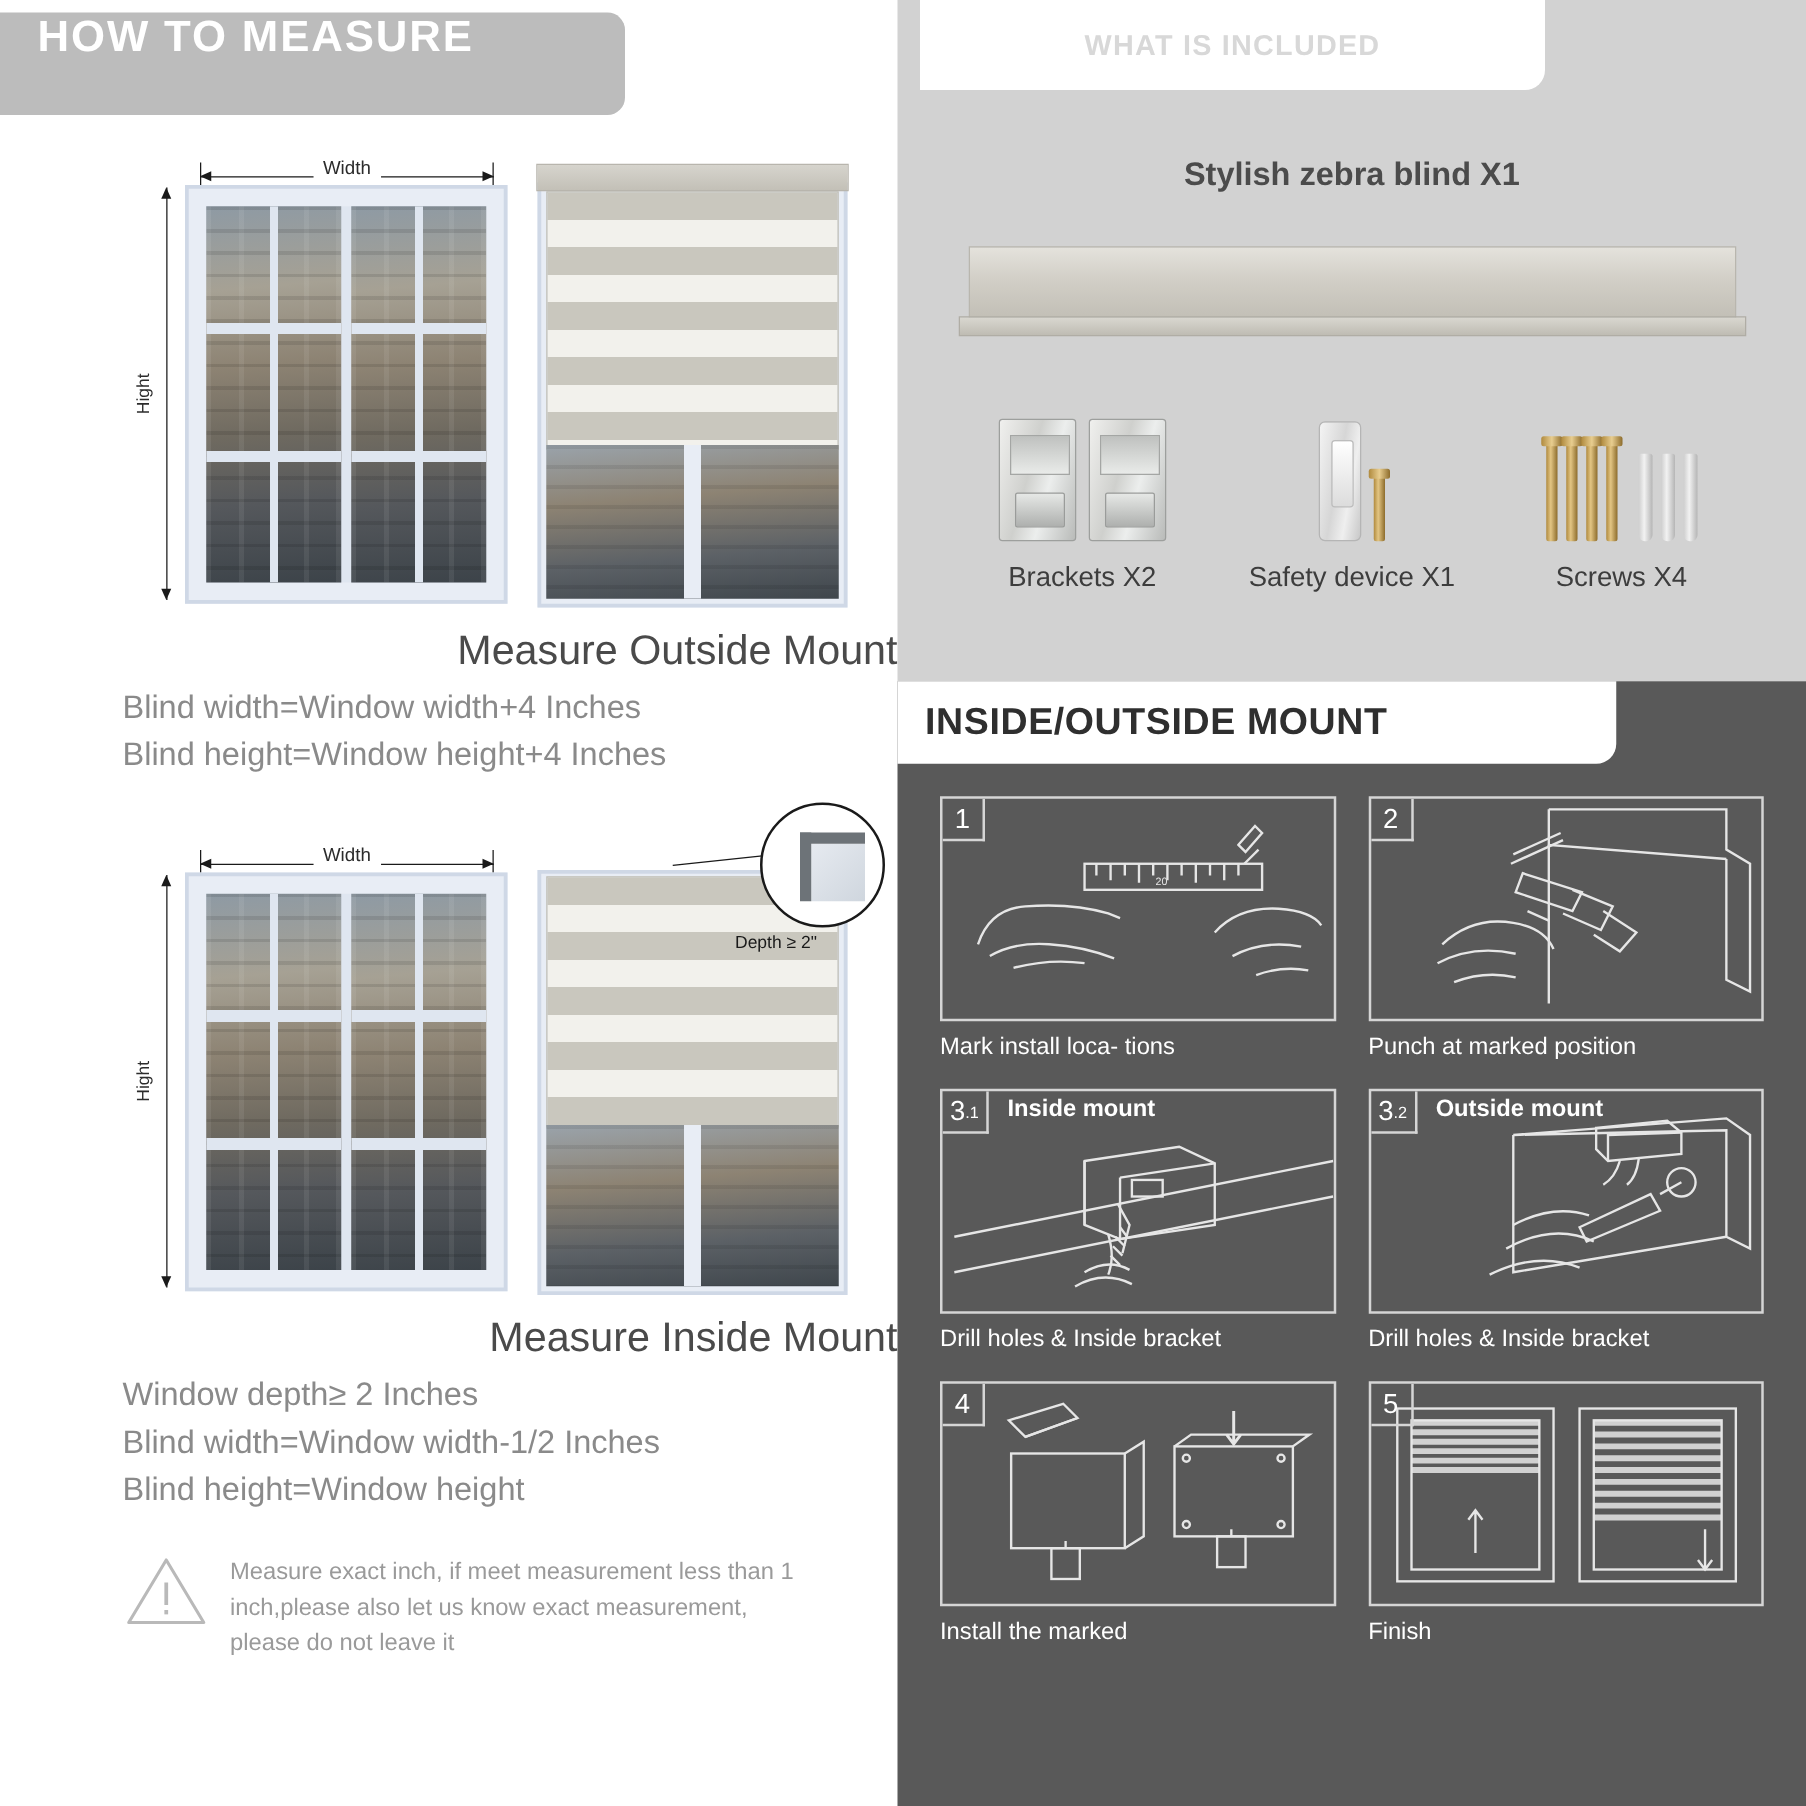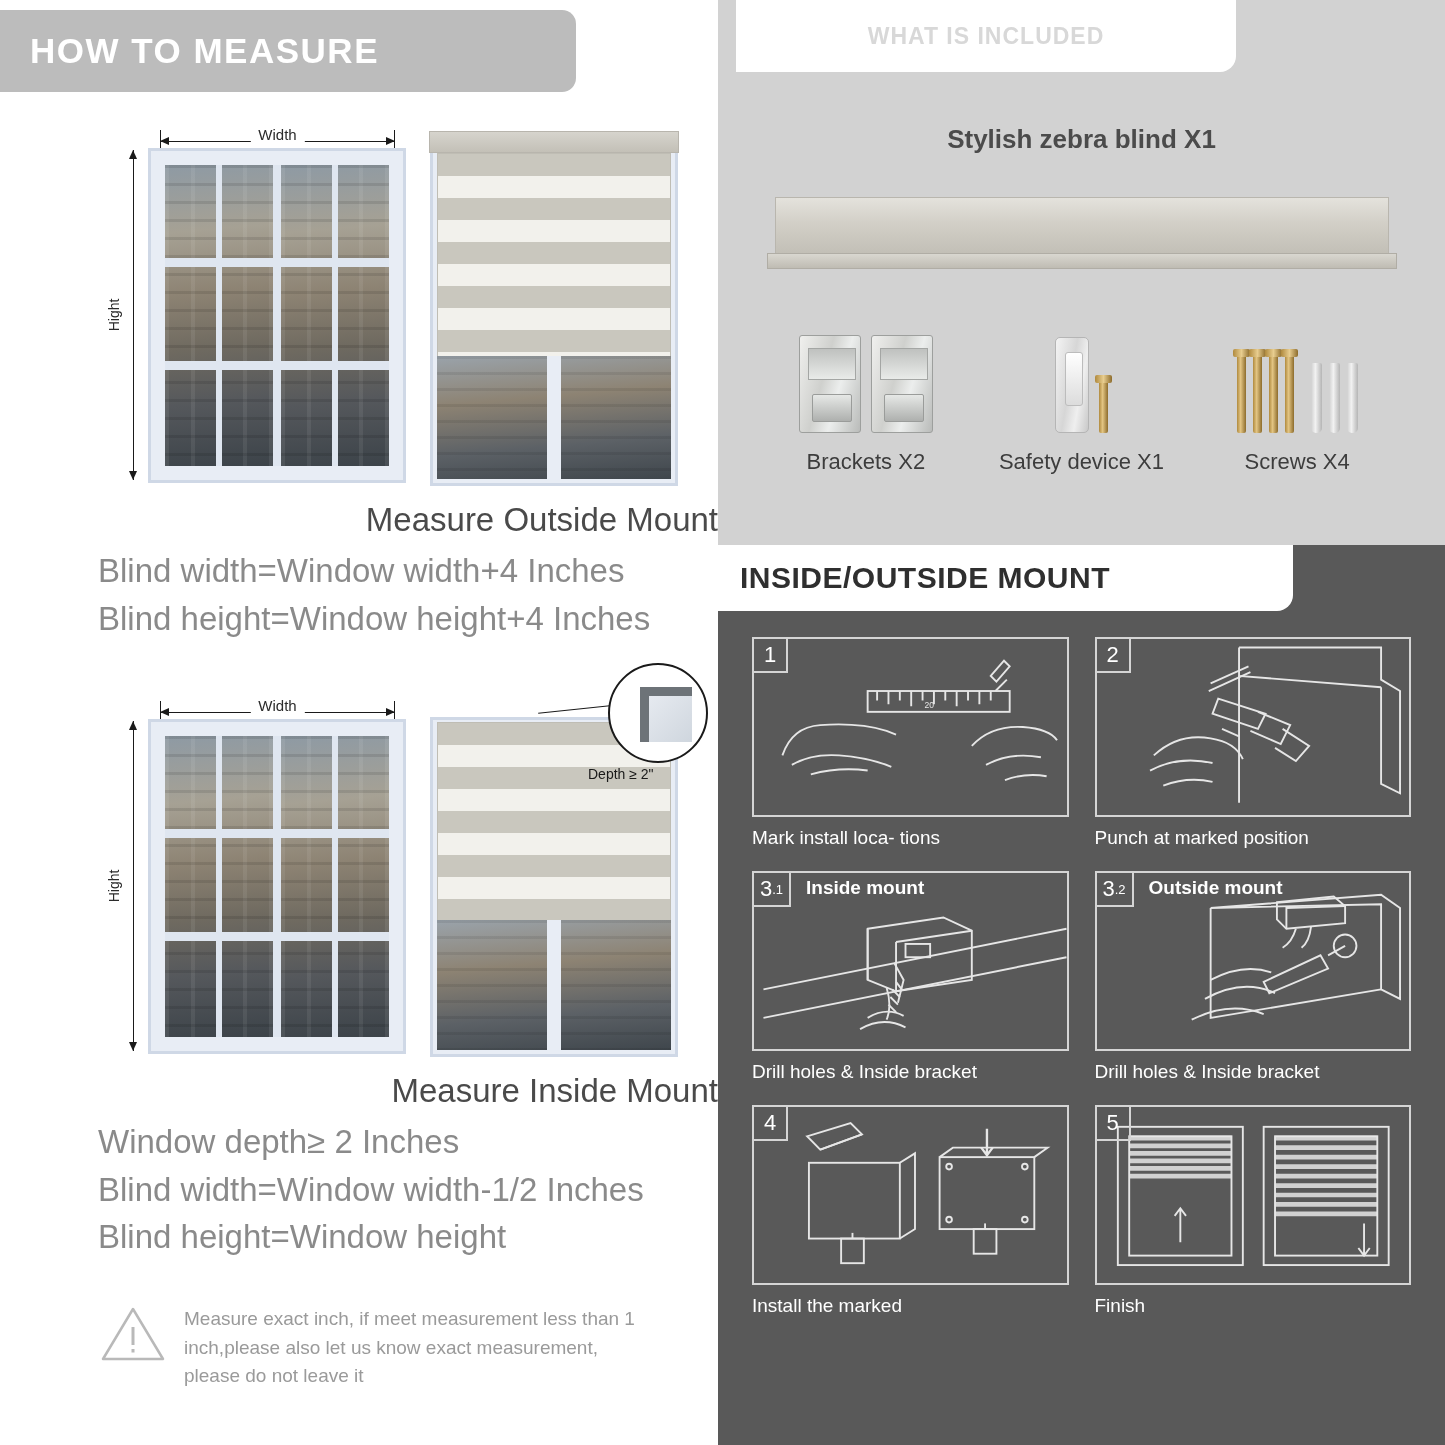--- a/index.html
+++ b/index.html
@@ -20,25 +20,25 @@
   .left-col {
     position: relative;
     background: #ffffff;
     padding: 0;
   }
   .banner {
     position: relative;
     height: 82px;
     background: #bcbcbc;
     display: flex;
-    align-items: center;
+    align-items: flex-start;
     padding-left: 30px;
     border-top-right-radius: 14px;
     border-bottom-right-radius: 14px;
-    width: 576px;
+    width: 500px;
     margin-top: 10px;
   }
   .banner-title {
     color: #ffffff;
     font-size: 35px;
     font-weight: bold;
     letter-spacing: 1.5px;
   }
 
   
@@ -138,21 +138,21 @@
     content: ""; position: absolute; inset: 0;
     background:
       linear-gradient(to right, transparent 0 47%, #e8edf5 47% 53%, transparent 53%),
       repeating-linear-gradient(to bottom, rgba(0,0,0,0.08) 0 3px, transparent 3px 16px);
   }
 
   .heading {
     font-size: 33px; color: #4a4a4a; margin: 6px 0 8px 95px; font-weight: normal; text-align: right;
   }
   .subline {
-    font-size: 33px; color: #8a8a8a; margin-left: 98px; line-height: 1.45;
+    font-size: 26px; color: #8a8a8a; margin-left: 98px; line-height: 1.45;
   }
 
   
   .diagram2 { margin-top: 38px; }
   .depth-circle {
     position: absolute; left: 548px; top: -18px; width: 100px; height: 100px;
     border: 2px solid #1a1a1a; border-radius: 50%; background: #fff; overflow: hidden;
   }
   .depth-shape {
     position: absolute; left: 30px; top: 22px; width: 52px; height: 55px;
@@ -162,21 +162,21 @@
   .depth-label {
     position: absolute; left: 528px; top: 85px; font-size: 14px; color: #1a1a1a;
   }
   .depth-leader {
     position: absolute; left: 478px; top: 28px; width: 72px; height: 1px; background: #1a1a1a;
     transform: rotate(-6deg);
   }
 
   .warn {
     display: flex; align-items: flex-start; gap: 18px;
-    margin: 44px 0 0 100px; width: 540px;
+    margin: 34px 0 0 100px; width: 540px;
   }
   .warn-tri {
     width: 66px; height: 58px; flex: none; position: relative;
   }
   .warn-tri svg { width: 100%; height: 100%; }
   .warn-text { font-size: 19px; color: #9a9a9a; line-height: 1.5; }
 
   
   .right-col { position: relative; }
   .panel-included {

